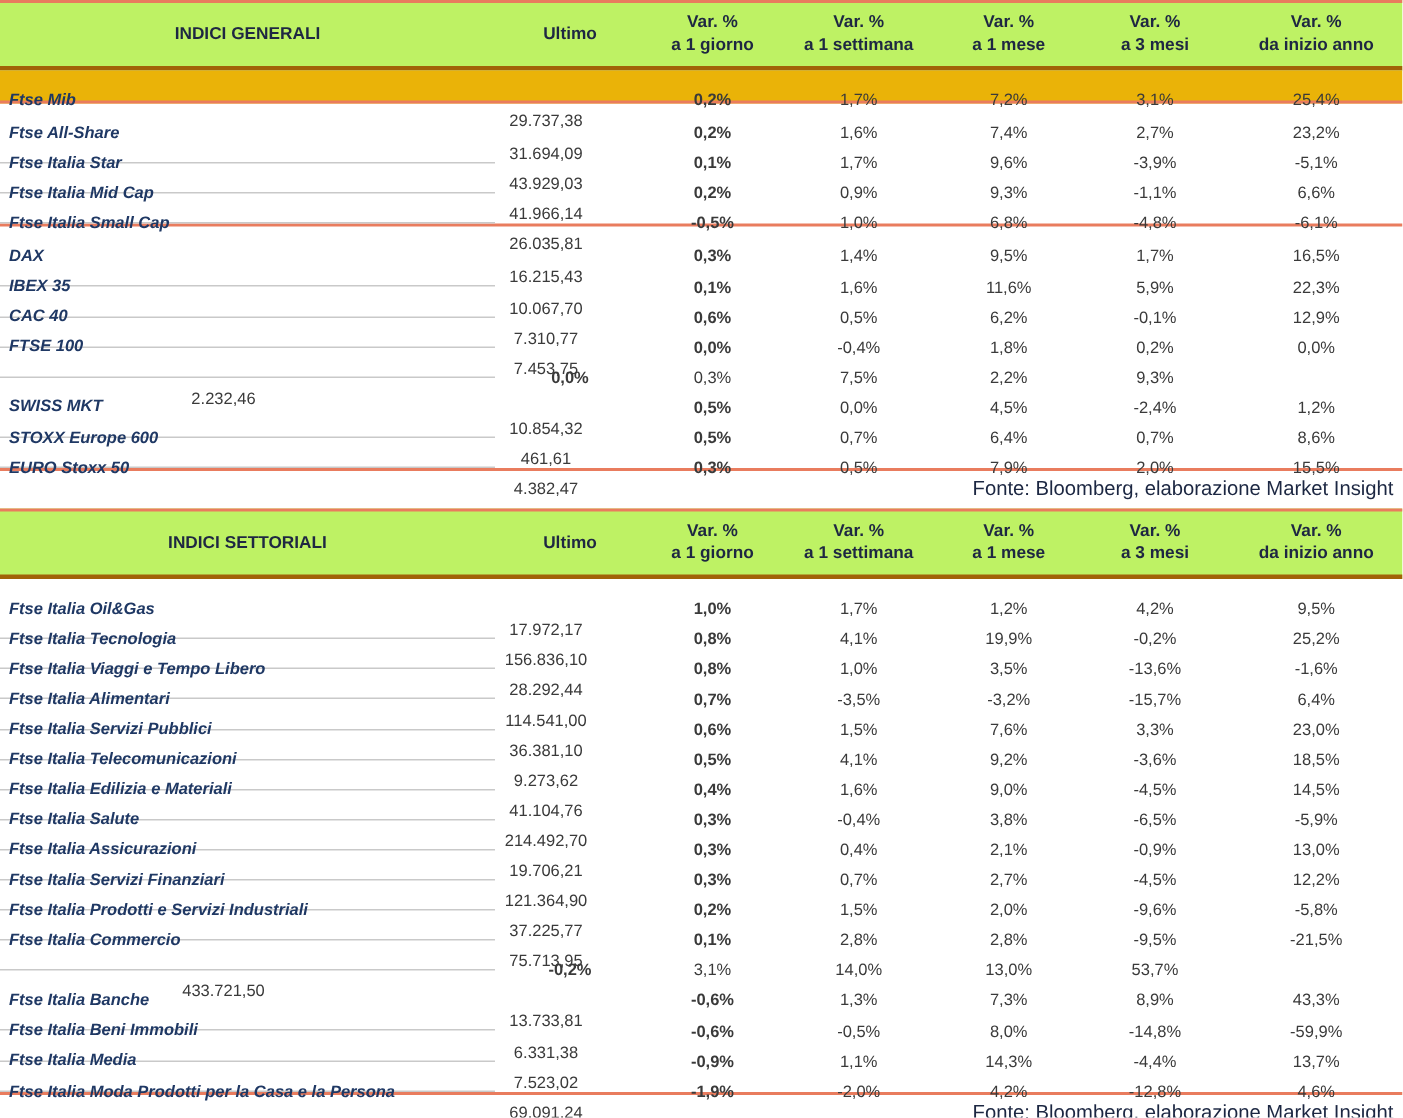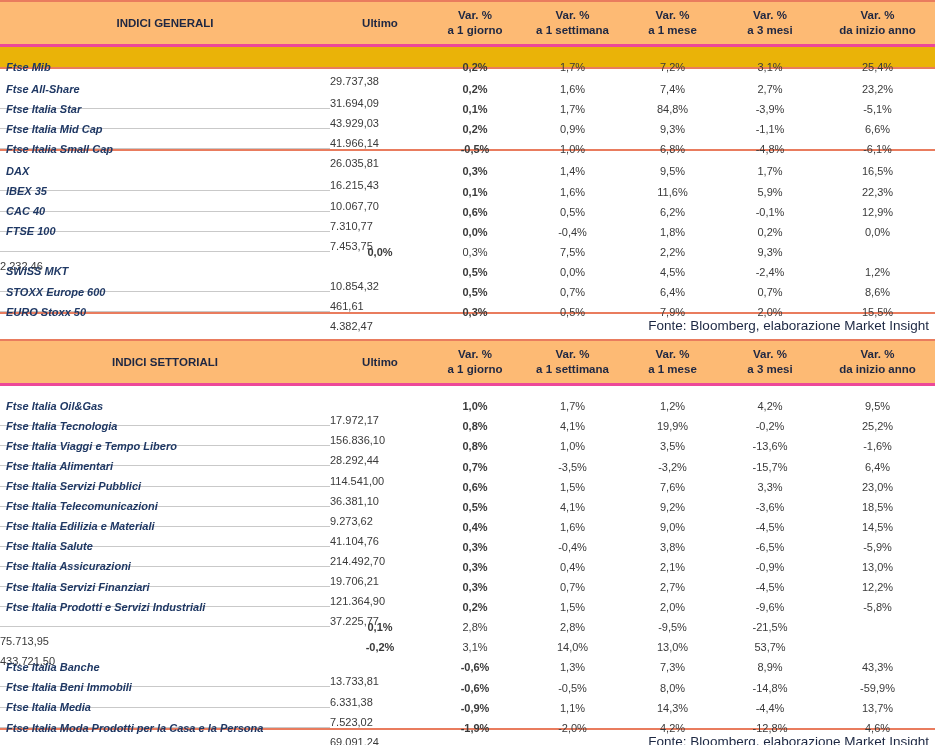--- a/index.html
+++ b/index.html
@@ -6,38 +6,38 @@
   body {
     width:935px; height:745px; background:#ffffff; overflow:hidden;
     font-family:"Liberation Sans", sans-serif;
   }
   .table { width:935px; }
   .thead, .row {
     display:grid;
     grid-template-columns:330px 100px 90px 105px 95px 100px 115px;
   }
   .thead {
-    background:#fdba74;
+    background:#bef264;
     height:42px;
     border-top:2px solid #e97c5e;
-    border-bottom:3px solid #ec4899;
+    border-bottom:3px solid #a16207;
   }
   .th {
     display:flex; flex-direction:column; align-items:center; justify-content:center;
     font-weight:bold; font-size:11.5px; color:#1e2742; line-height:15px; text-align:center;
   }
   .row { height:20.1px; align-items:center; font-size:11px; color:#3a3a3a; }
   .row .cell { box-sizing:border-box; }
   .row .name {
     height:100%; display:flex; align-items:center;
     font-weight:bold; font-style:italic; color:#1f3864;
     padding-left:6px; white-space:nowrap;
     border-bottom:1px solid #c9c9c9;
   }
-  .row .ultimo { text-align:left; padding-right:32px;margin-top:28px; }
+  .row .ultimo { text-align:center; padding-right:32px;margin-top:28px; }
   .row .d1 { font-weight:bold; text-align:center; }
   .row .w1, .row .m1, .row .m3, .row .ytd { text-align:center; }
   .row.hl { background:#eab308; }
   .row.sep { border-bottom:2.5px solid #e97c5e; }
   .row.sep .name { border-bottom:none; }
   .fonte {
     text-align:right; font-size:13.5px; color:#1c2742;
     padding:4px 6px 6px 0;
   }
 </style>
@@ -86,21 +86,21 @@
         <div class="cell w1">1,6%</div>
         <div class="cell m1">7,4%</div>
         <div class="cell m3">2,7%</div>
         <div class="cell ytd">23,2%</div>
       </div>
       <div class="row">
         <div class="cell name">Ftse Italia Star</div>
         <div class="cell ultimo">43.929,03</div>
         <div class="cell d1">0,1%</div>
         <div class="cell w1">1,7%</div>
-        <div class="cell m1">84,8%</div>
+        <div class="cell m1">9,6%</div>
         <div class="cell m3">-3,9%</div>
         <div class="cell ytd">-5,1%</div>
       </div>
       <div class="row">
         <div class="cell name">Ftse Italia Mid Cap</div>
         <div class="cell ultimo">41.966,14</div>
         <div class="cell d1">0,2%</div>
         <div class="cell w1">0,9%</div>
         <div class="cell m1">9,3%</div>
         <div class="cell m3">-1,1%</div>
@@ -309,20 +309,21 @@
       <div class="row">
         <div class="cell name">Ftse Italia Prodotti e Servizi Industriali</div>
         <div class="cell ultimo">37.225,77</div>
         <div class="cell d1">0,2%</div>
         <div class="cell w1">1,5%</div>
         <div class="cell m1">2,0%</div>
         <div class="cell m3">-9,6%</div>
         <div class="cell ytd">-5,8%</div>
       </div>
       <div class="row">
+        <div class="cell name">Ftse Italia Commercio</div>
         <div class="cell ultimo">75.713,95</div>
         <div class="cell d1">0,1%</div>
         <div class="cell w1">2,8%</div>
         <div class="cell m1">2,8%</div>
         <div class="cell m3">-9,5%</div>
         <div class="cell ytd">-21,5%</div>
       </div>
       <div class="row">
         <div class="cell ultimo">433.721,50</div>
         <div class="cell d1">-0,2%</div>

